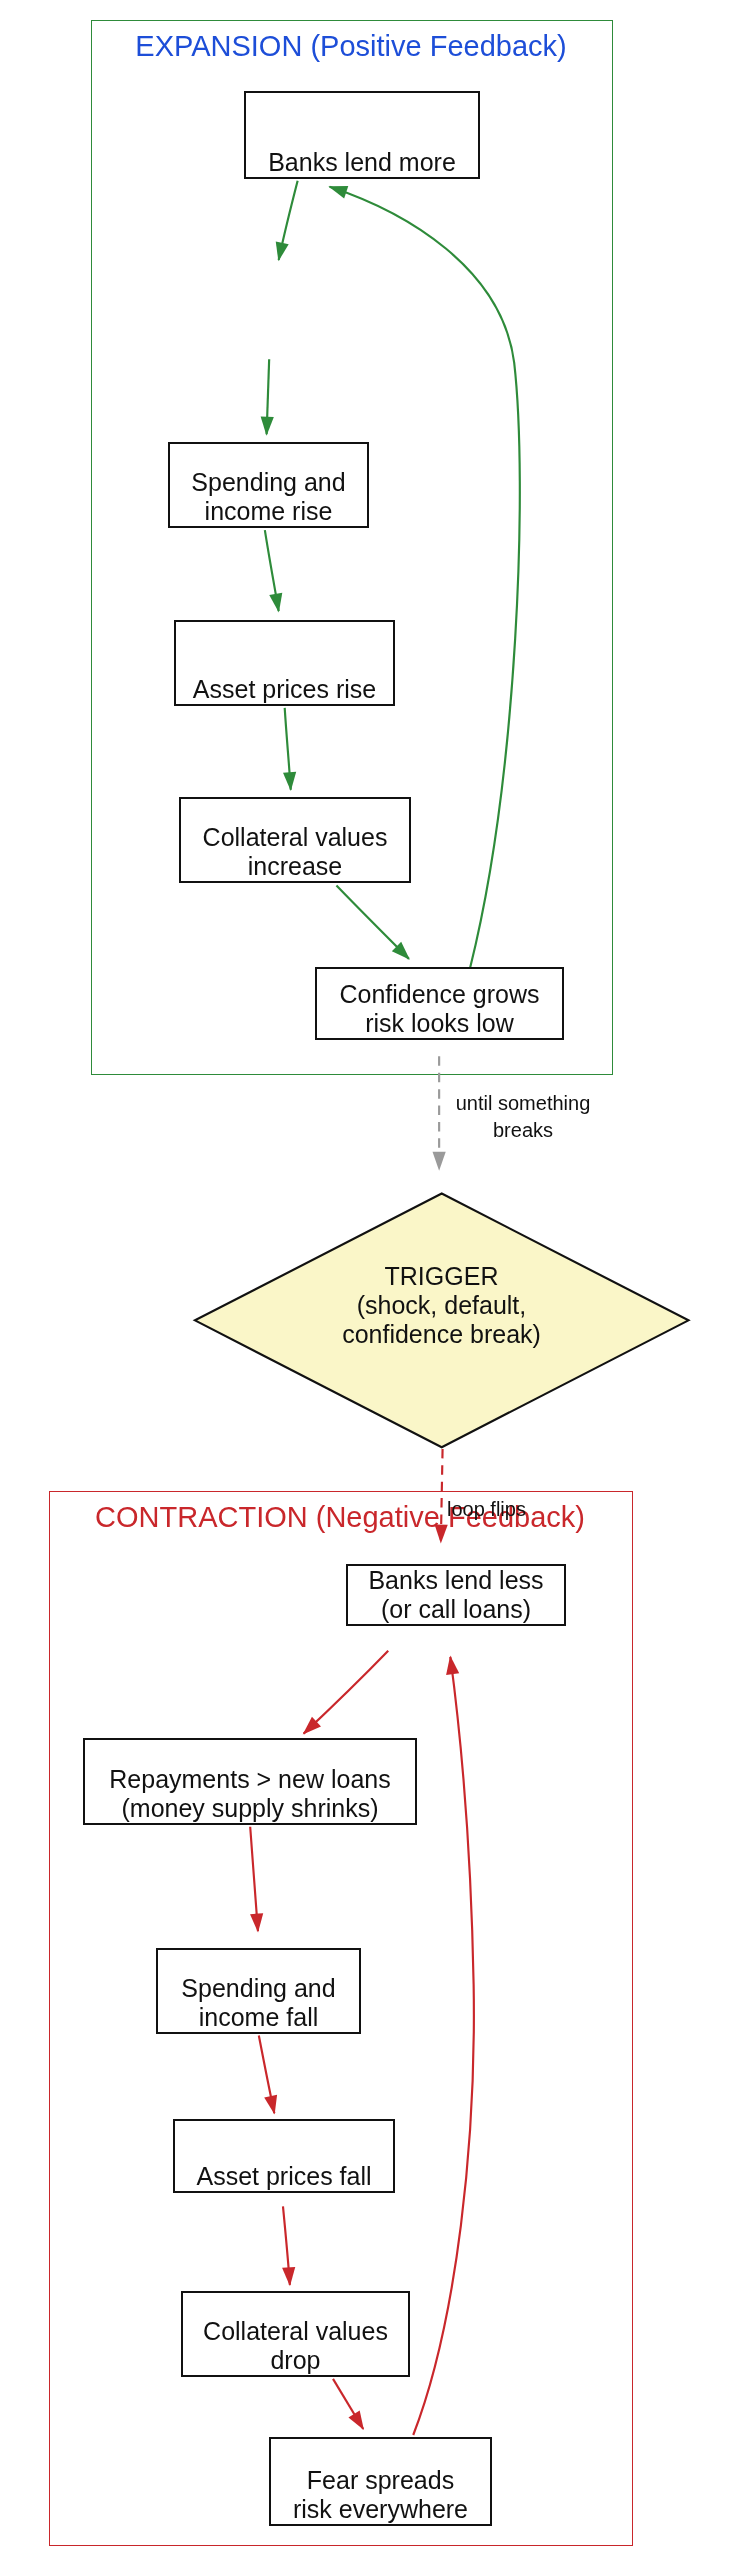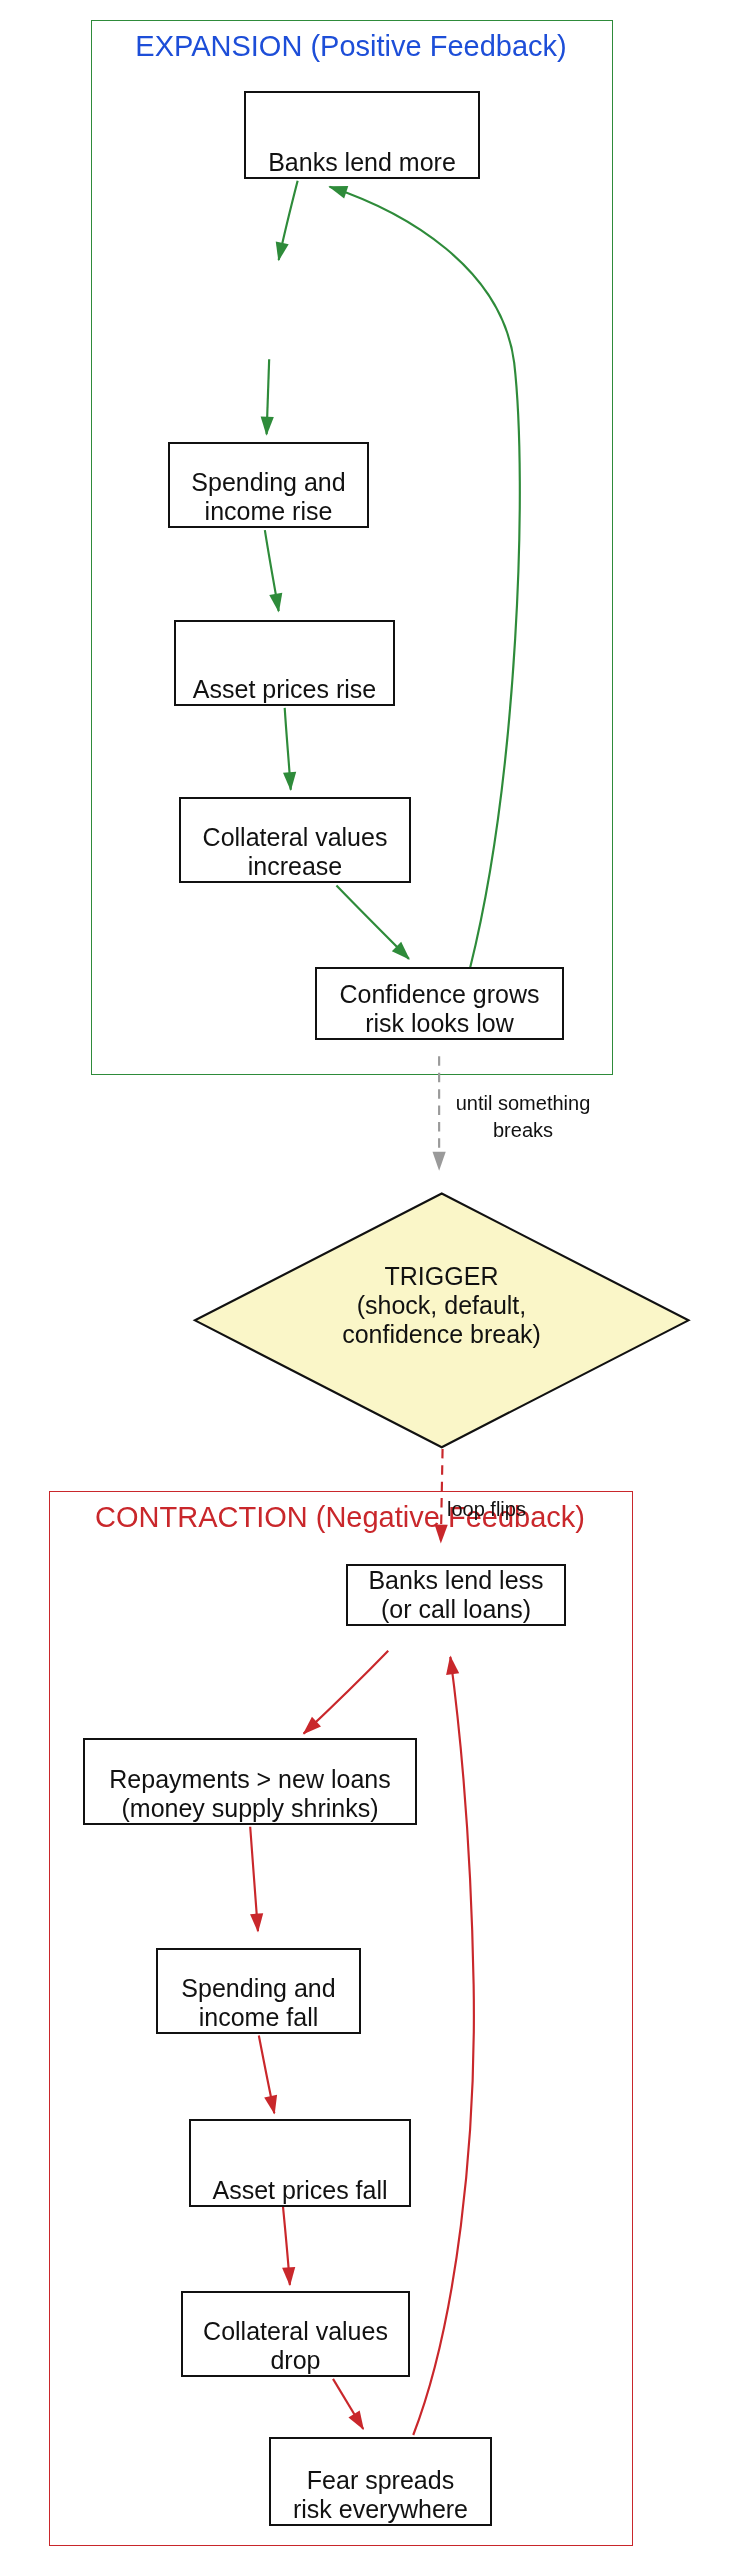--- a/index.html
+++ b/index.html
@@ -112,21 +112,21 @@
     <span>(or call loans)</span>
   </div>
   <div class="node" style="left:83px;top:1738px;width:334px;height:87px;">
     <span>Repayments &gt; new loans</span>
     <span>(money supply shrinks)</span>
   </div>
   <div class="node" style="left:156px;top:1948px;width:205px;height:86px;">
     <span>Spending and</span>
     <span>income fall</span>
   </div>
-  <div class="node" style="left:189px;top:2119px;width:222px;height:88px;">
+  <div class="node" style="left:173px;top:2119px;width:222px;height:74px;">
     <span>Asset prices fall</span>
 
   </div>
   <div class="node" style="left:181px;top:2291px;width:229px;height:86px;">
     <span>Collateral values</span>
     <span>drop</span>
   </div>
   <div class="node" style="left:269px;top:2437px;width:223px;height:89px;">
     <span>Fear spreads</span>
     <span>risk everywhere</span>

